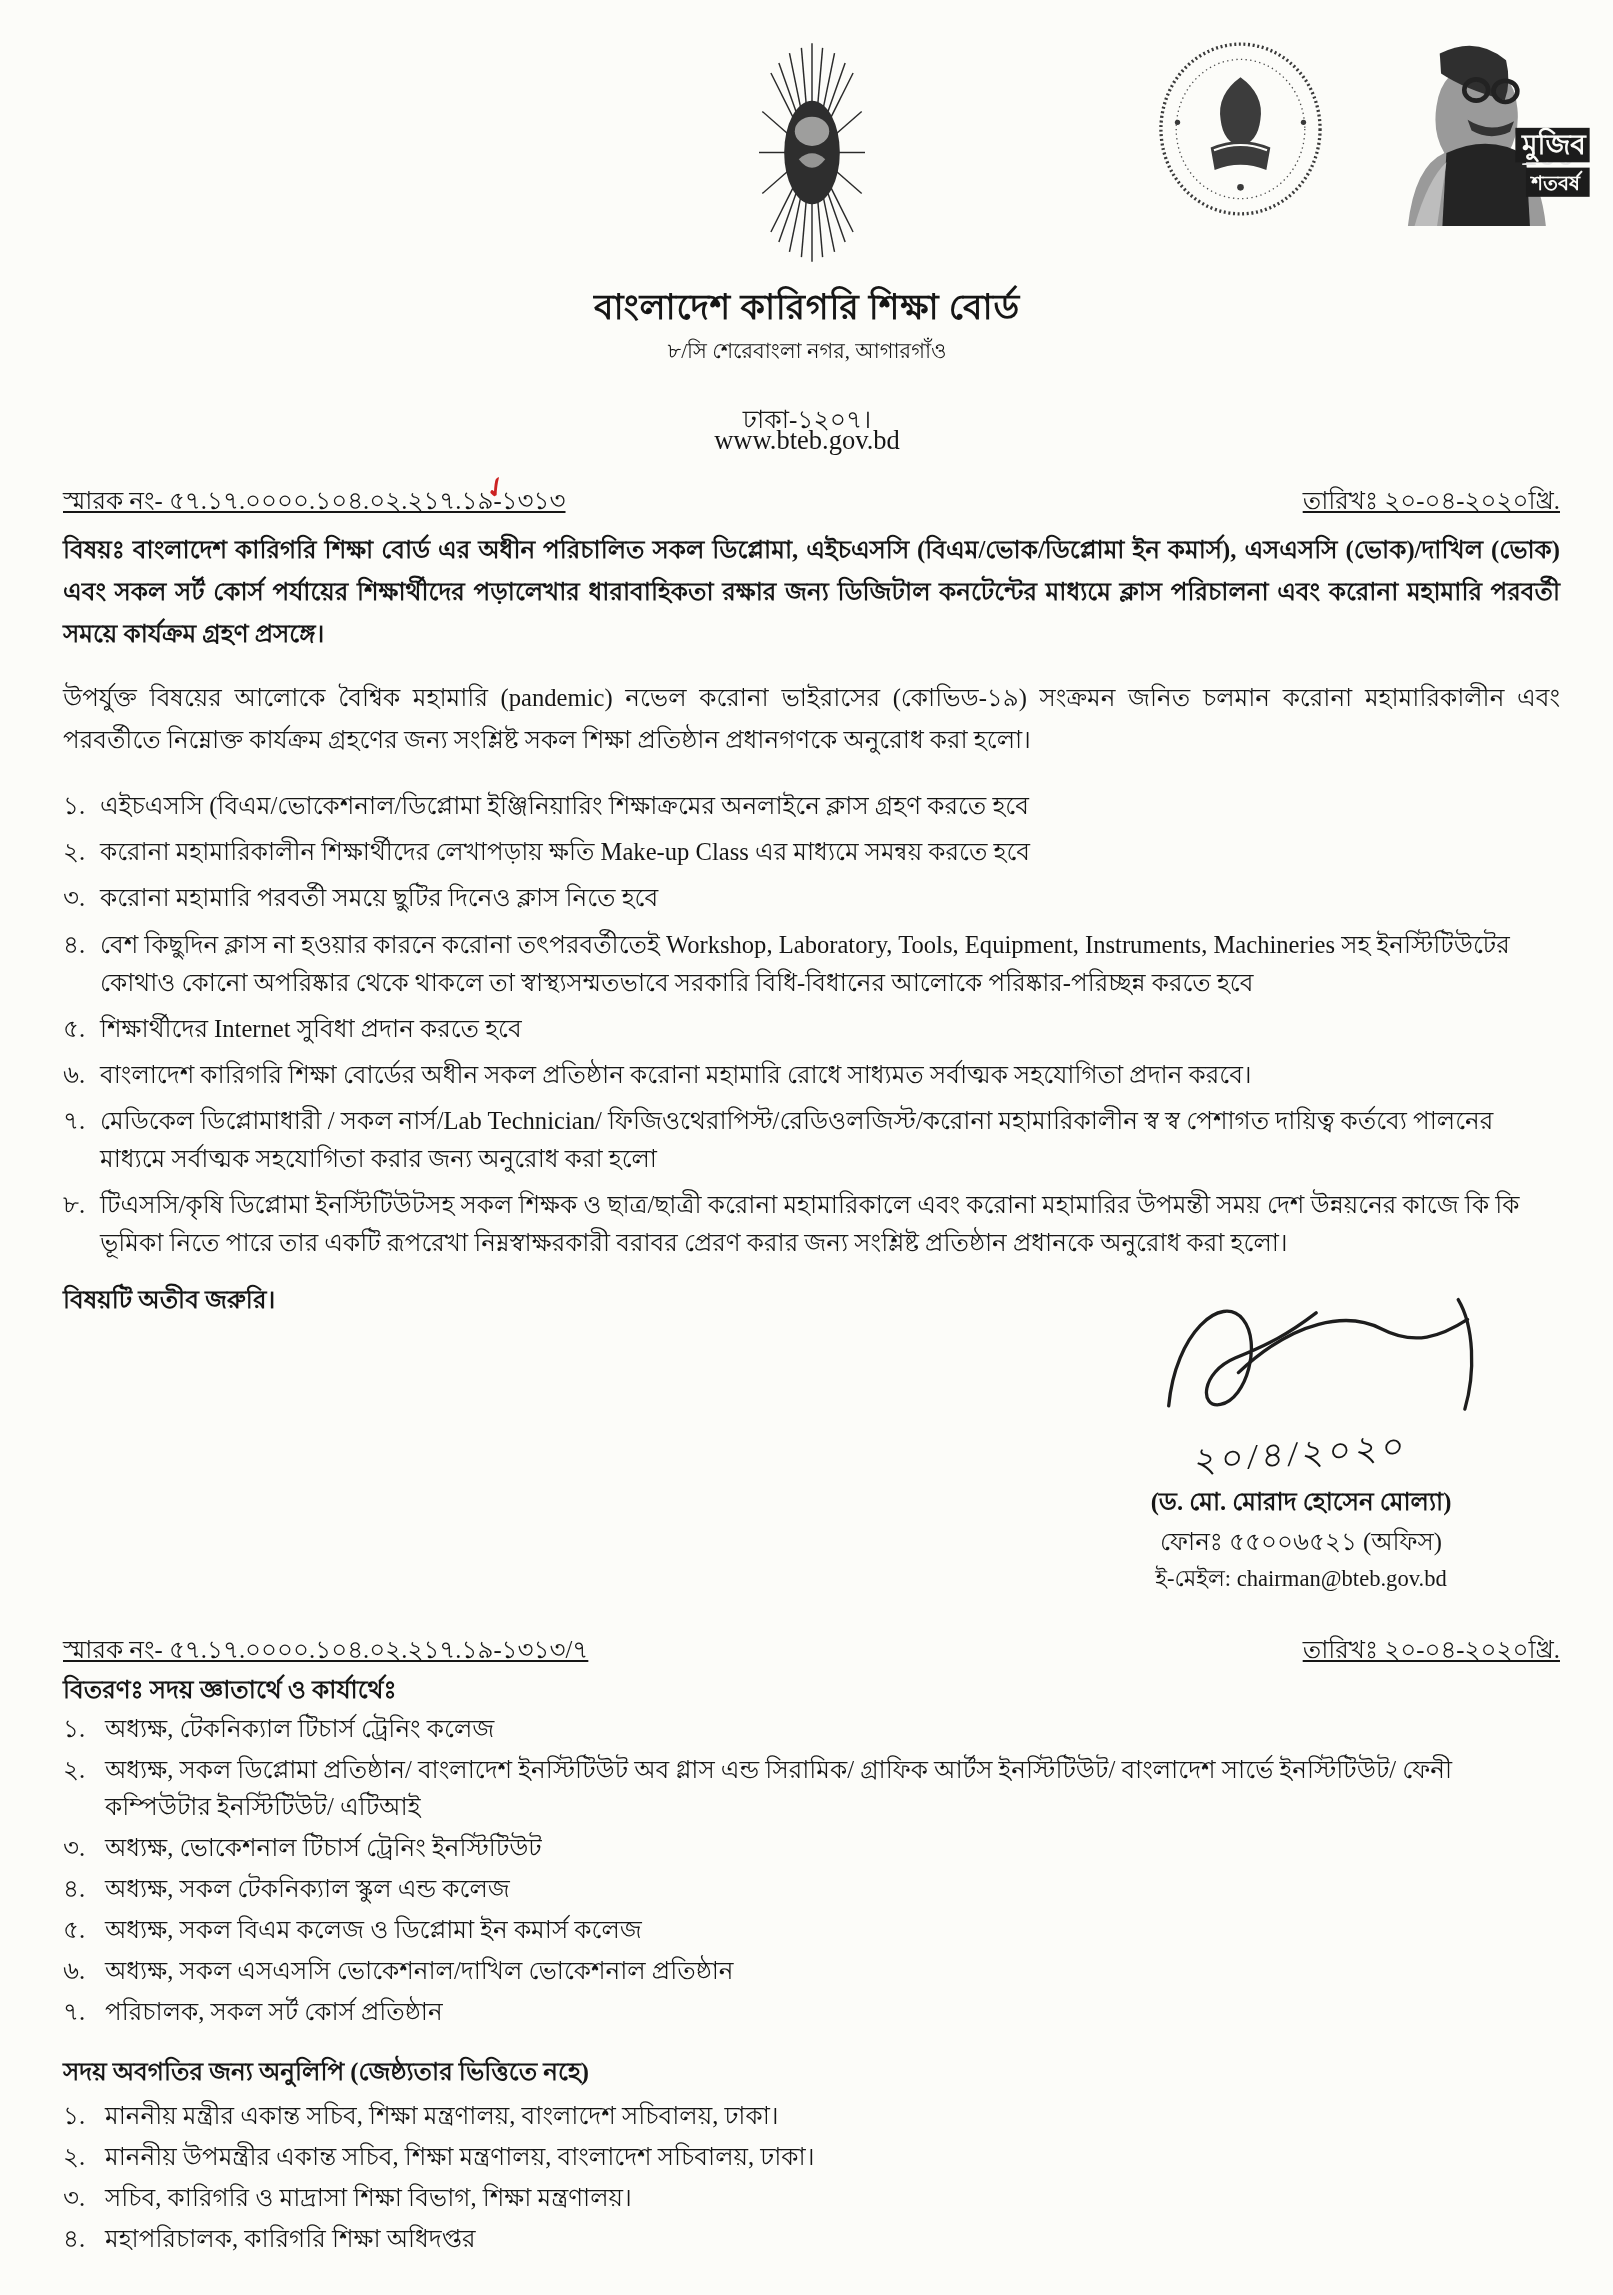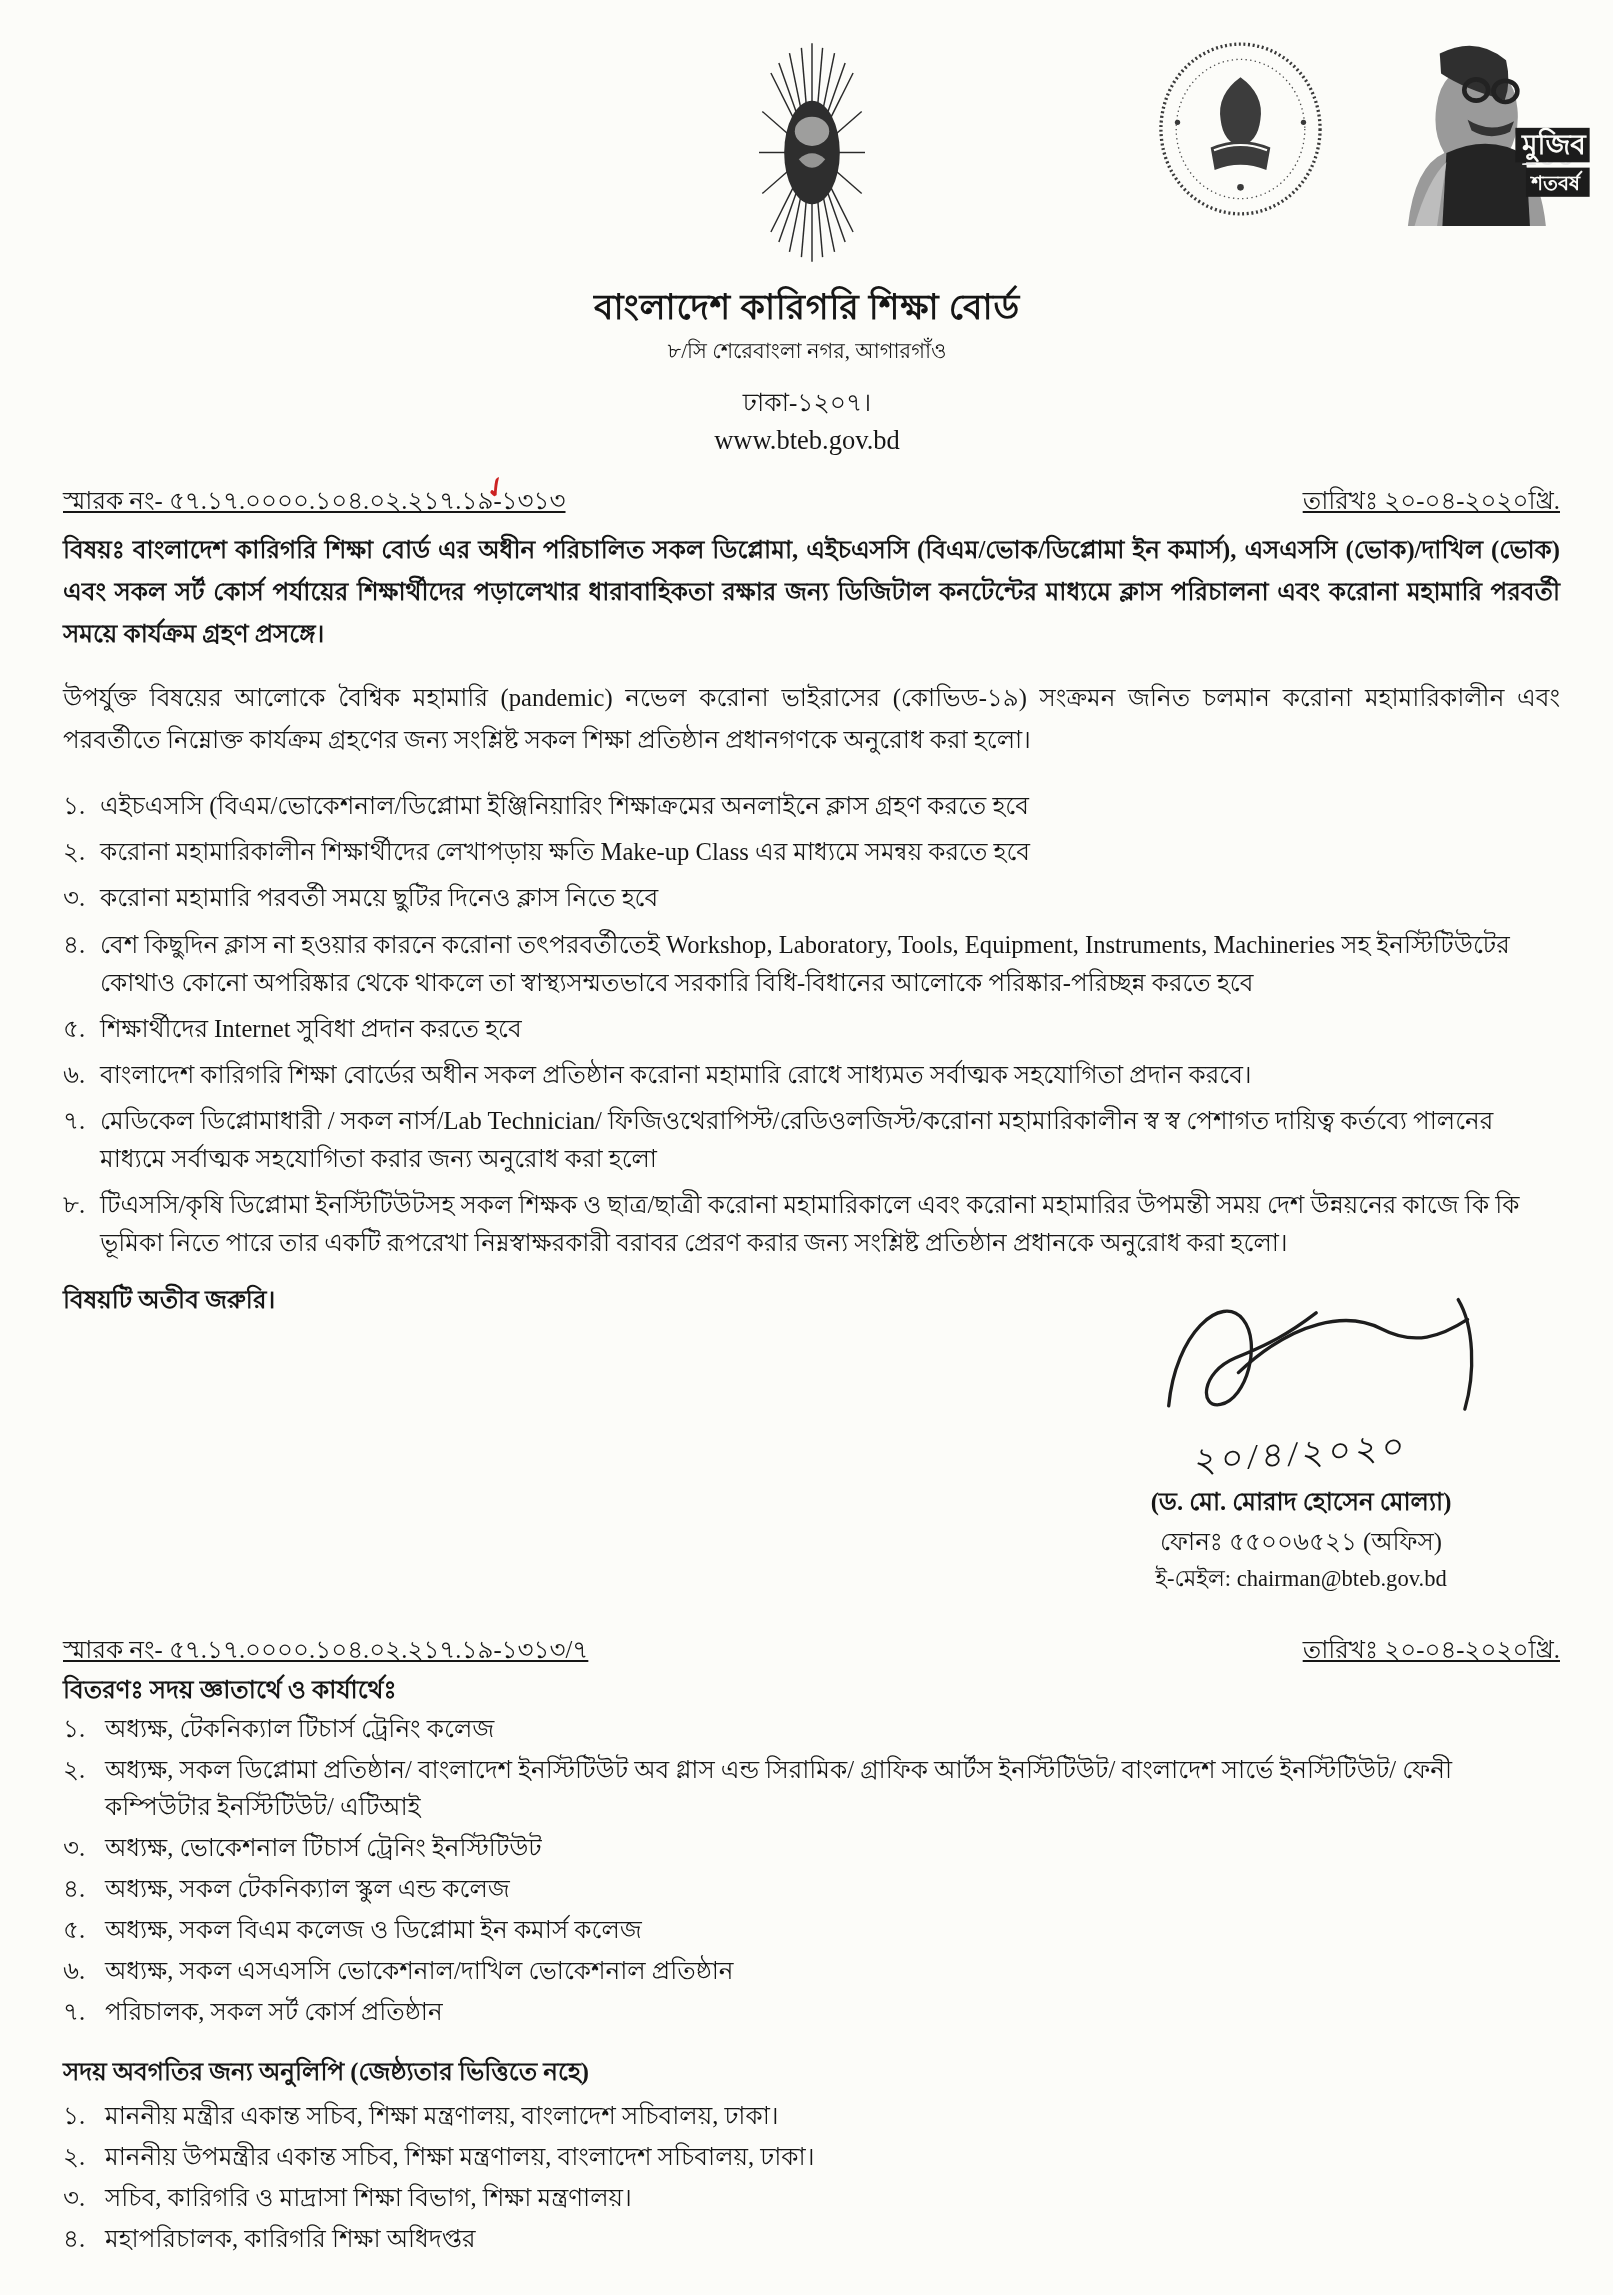--- a/index.html
+++ b/index.html
@@ -14,21 +14,21 @@
     color:#161616;
     overflow:hidden;
   }
   
   .hdr-logo-star{position:absolute;left:749px;top:20px;width:126px;height:265px;}
   .hdr-seal{position:absolute;left:1151px;top:36px;width:179px;height:186px;}
   .hdr-mujib{position:absolute;left:1368px;top:26.5px;width:239px;height:199px;}
   .hdr-line{position:absolute;left:0;width:100%;text-align:center;}
   .org-name{top:280px;font-size:35px;font-weight:bold;letter-spacing:0.7px;}
   .addr1{top:335px;font-size:21px;}
-  .addr2{top:383px;font-size:25px;}
+  .addr2{top:400px;font-size:25px;}
   .website{top:425px;font-size:26.5px;font-family:"Liberation Serif",serif;}
   
   .content{position:absolute;left:63px;right:54px;top:483px;font-size:24.6px;line-height:1.5;}
   .memo-row{display:flex;justify-content:space-between;align-items:flex-start;text-decoration:underline;}
   .memo-no{position:relative;}
   .red-mark{position:absolute;left:425px;top:-10.6px;color:#c22;font-size:20px;transform:rotate(-28deg);font-weight:bold;}
   .subject{margin-top:9.3px;font-weight:bold;text-align:justify;line-height:1.7;}
   .intro{margin-top:22.6px;text-align:justify;line-height:1.7;}
   ol.directives{list-style:none;margin:26.5px 0 0 0;padding:0;}
   ol.directives li{display:flex;margin-bottom:8px;line-height:1.55;}

